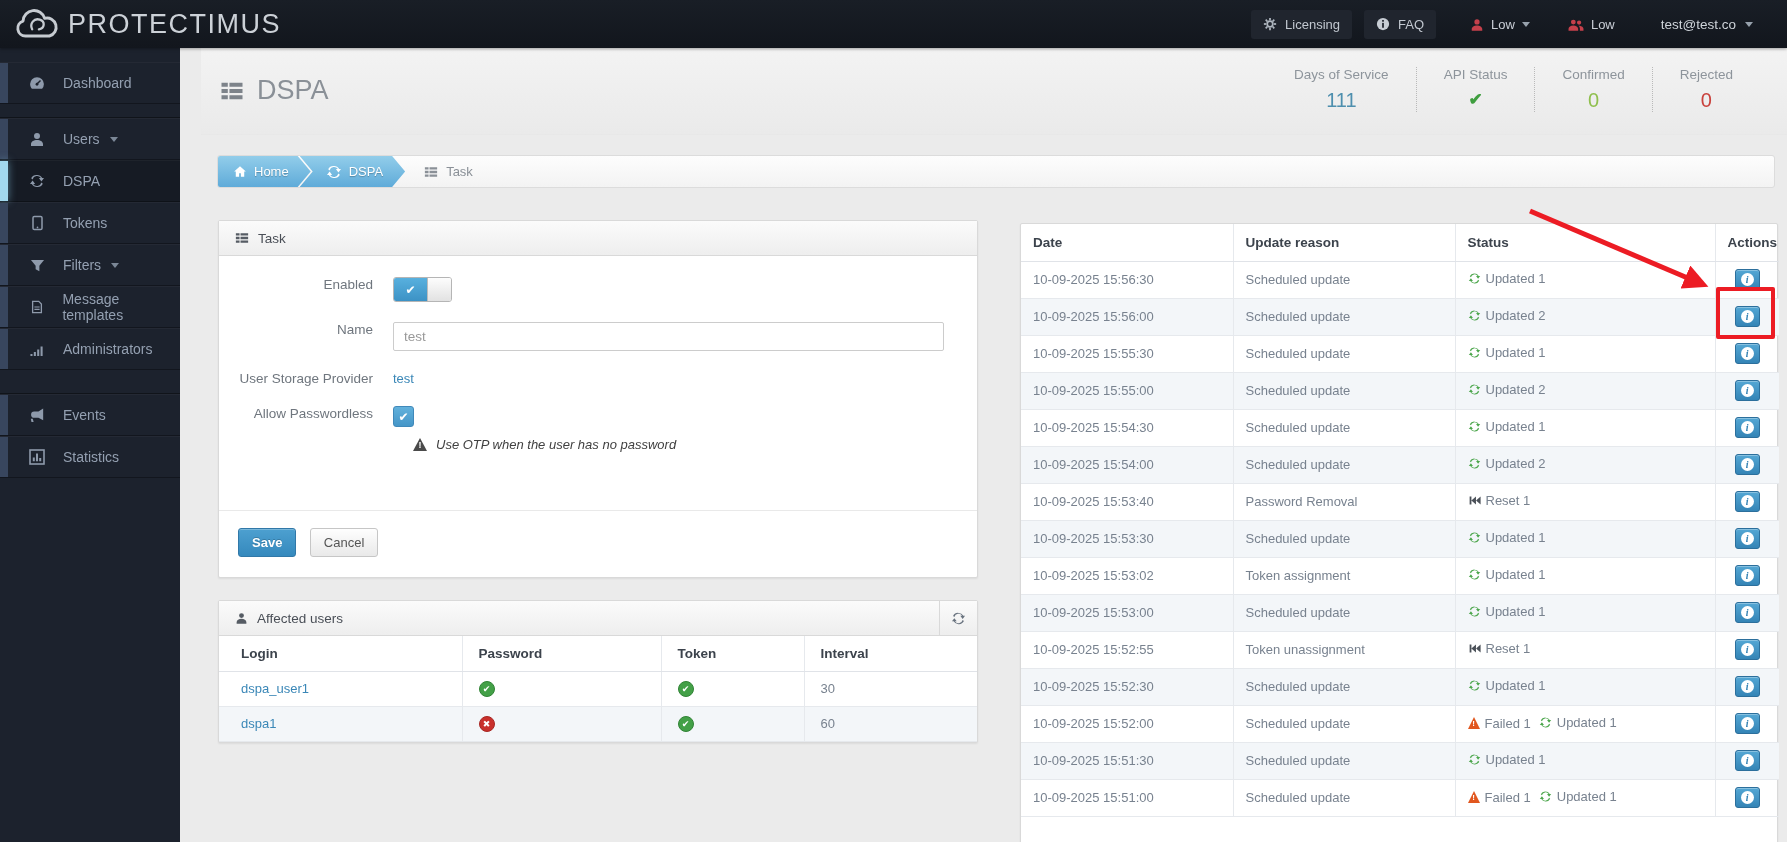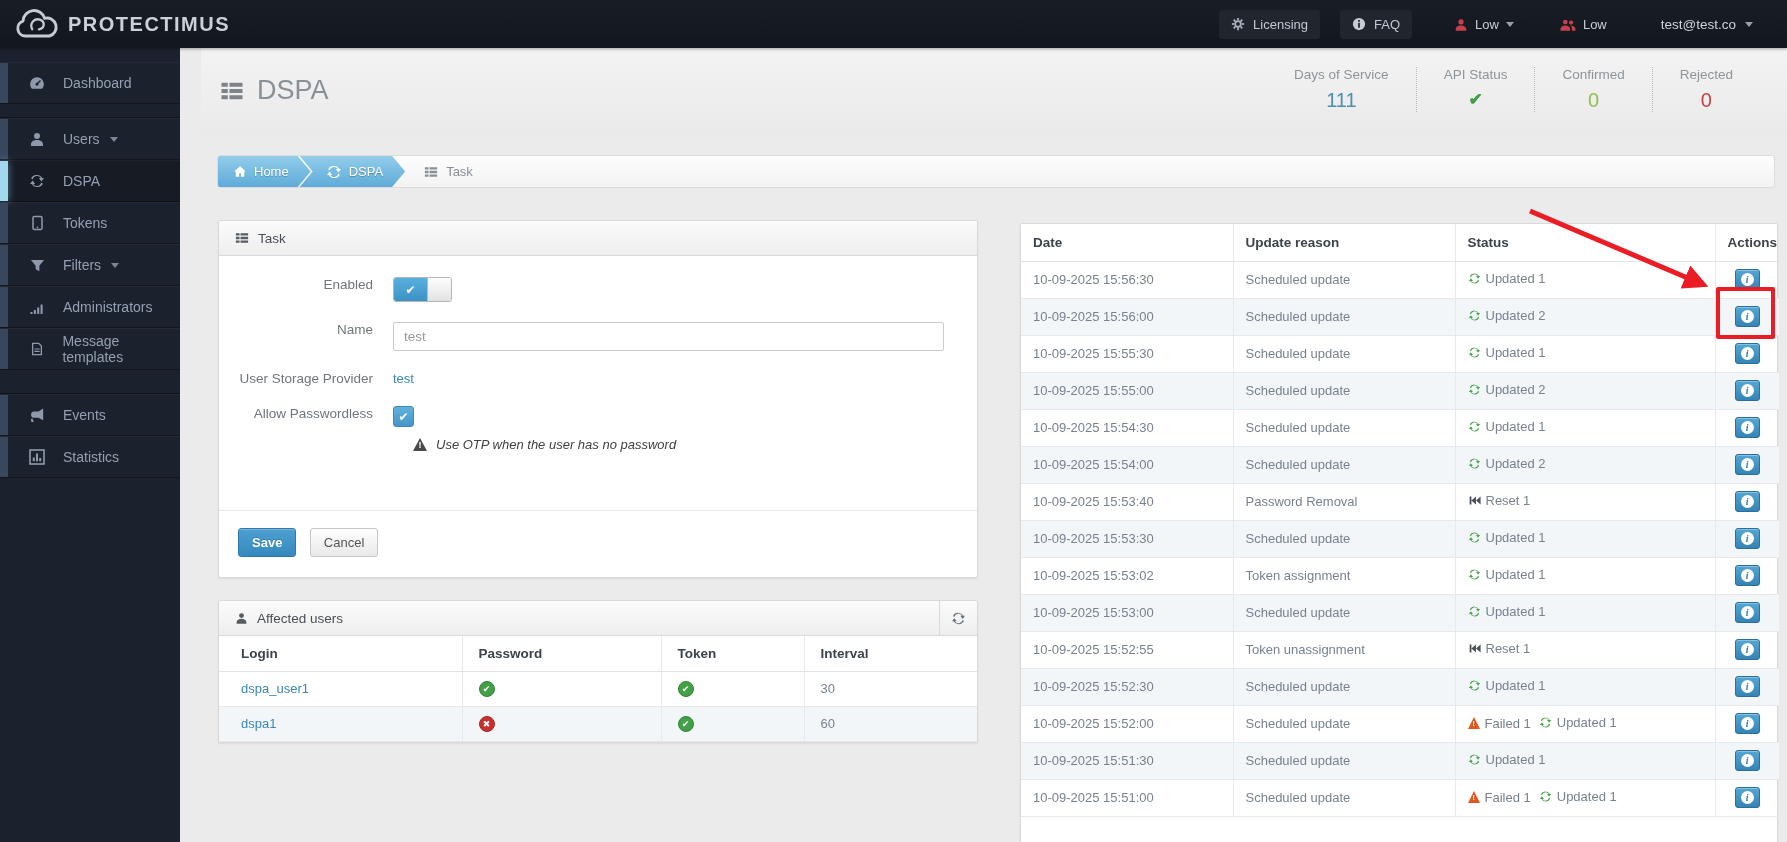--- a/index.html
+++ b/index.html
@@ -12,22 +12,22 @@
   svg.ic { display:block; }
 
   
   .navbar {
     position:absolute; left:0; top:0; width:1787px; height:48px;
     background:linear-gradient(#191e26,#12161d);
     display:flex; align-items:center; z-index:100;
     box-shadow:0 1px 3px rgba(0,0,0,.35);
   }
   .brand { display:flex; align-items:center; gap:9px; margin-left:13px; }
-  .brand-text { color:#ccd1d7; font-size:20px; font-weight:bold; letter-spacing:1.5px; }
-  .nav-right { margin-left:auto; margin-right:34px; display:flex; align-items:center;gap:8px; }
+  .brand-text { color:#ccd1d7; font-size:27px; font-weight:normal; letter-spacing:1.5px; }
+  .nav-right { margin-left:auto; margin-right:34px; display:flex; align-items:center; }
   .nav-box {
     background:#20252e; border-radius:3px; padding:7px 12px;
     display:flex; align-items:center; gap:8px;
     color:#c2c8d0; font-size:13px; cursor:pointer;
   }
   .nav-box + .nav-box { margin-left:12px; }
   .nav-alert { display:flex; align-items:center; gap:7px; color:#c9ced6; font-size:13px; cursor:pointer; }
   .m-l-34 { margin-left:34px; } .m-l-38 { margin-left:38px; } .m-l-46 { margin-left:46px; }
   .nav-account { display:flex; align-items:center; gap:9px; color:#cfd4da; font-size:13.5px; cursor:pointer; }
   .caret { width:0; height:0; border-left:4px solid transparent; border-right:4px solid transparent; border-top:5px solid #97a1ac; }
@@ -317,35 +317,35 @@
           <svg class="ic" width="15" height="15" viewBox="0 0 16 16">
             <path fill="currentColor" d="M1 2h14l-5 6.3V14l-4-2V8.3z"></path>
           </svg>
         </span>
         <span class="sb-label">Filters</span>
         <span class="caret sb-caret"></span>
       </div>
       <div class="sb-item">
         <span class="sb-accent"></span>
         <span class="sb-icon">
-          <svg class="ic" width="16" height="15" viewBox="0 0 16 16">
-            <path fill="currentColor" d="M1 12.8h2.2V15H1zM4.6 10.6h2.2V15H4.6zM8.2 8h2.2v7H8.2zM11.8 4.8H14V15h-2.2z"></path>
-          </svg>
-        </span>
-        <span class="sb-label">Administrators</span>
-      </div>
-      <div class="sb-item">
-        <span class="sb-accent"></span>
-        <span class="sb-icon">
           <svg class="ic" width="14" height="16" viewBox="0 0 16 16">
             <path d="M3 1.5h7l3 3v10H3z" fill="none" stroke="currentColor" stroke-width="1.5"></path>
             <path d="M5 8h6M5 10.7h6" stroke="currentColor" stroke-width="1.3" fill="none"></path>
           </svg>
         </span>
         <span class="sb-label">Message templates</span>
+      </div>
+      <div class="sb-item">
+        <span class="sb-accent"></span>
+        <span class="sb-icon">
+          <svg class="ic" width="16" height="15" viewBox="0 0 16 16">
+            <path fill="currentColor" d="M1 12.8h2.2V15H1zM4.6 10.6h2.2V15H4.6zM8.2 8h2.2v7H8.2zM11.8 4.8H14V15h-2.2z"></path>
+          </svg>
+        </span>
+        <span class="sb-label">Administrators</span>
       </div>
     </div>
     <div class="sb-group sb-g3">
       <div class="sb-item">
         <span class="sb-accent"></span>
         <span class="sb-icon">
           <svg class="ic" width="17" height="16" viewBox="0 0 18 16">
             <path fill="currentColor" d="M15 1v12.6l-5-2.6H5.5a3.3 3.3 0 0 1 0-6.6H10zM4 12l.9 3.4H2.6L1.9 12z"></path>
           </svg>
         </span>

